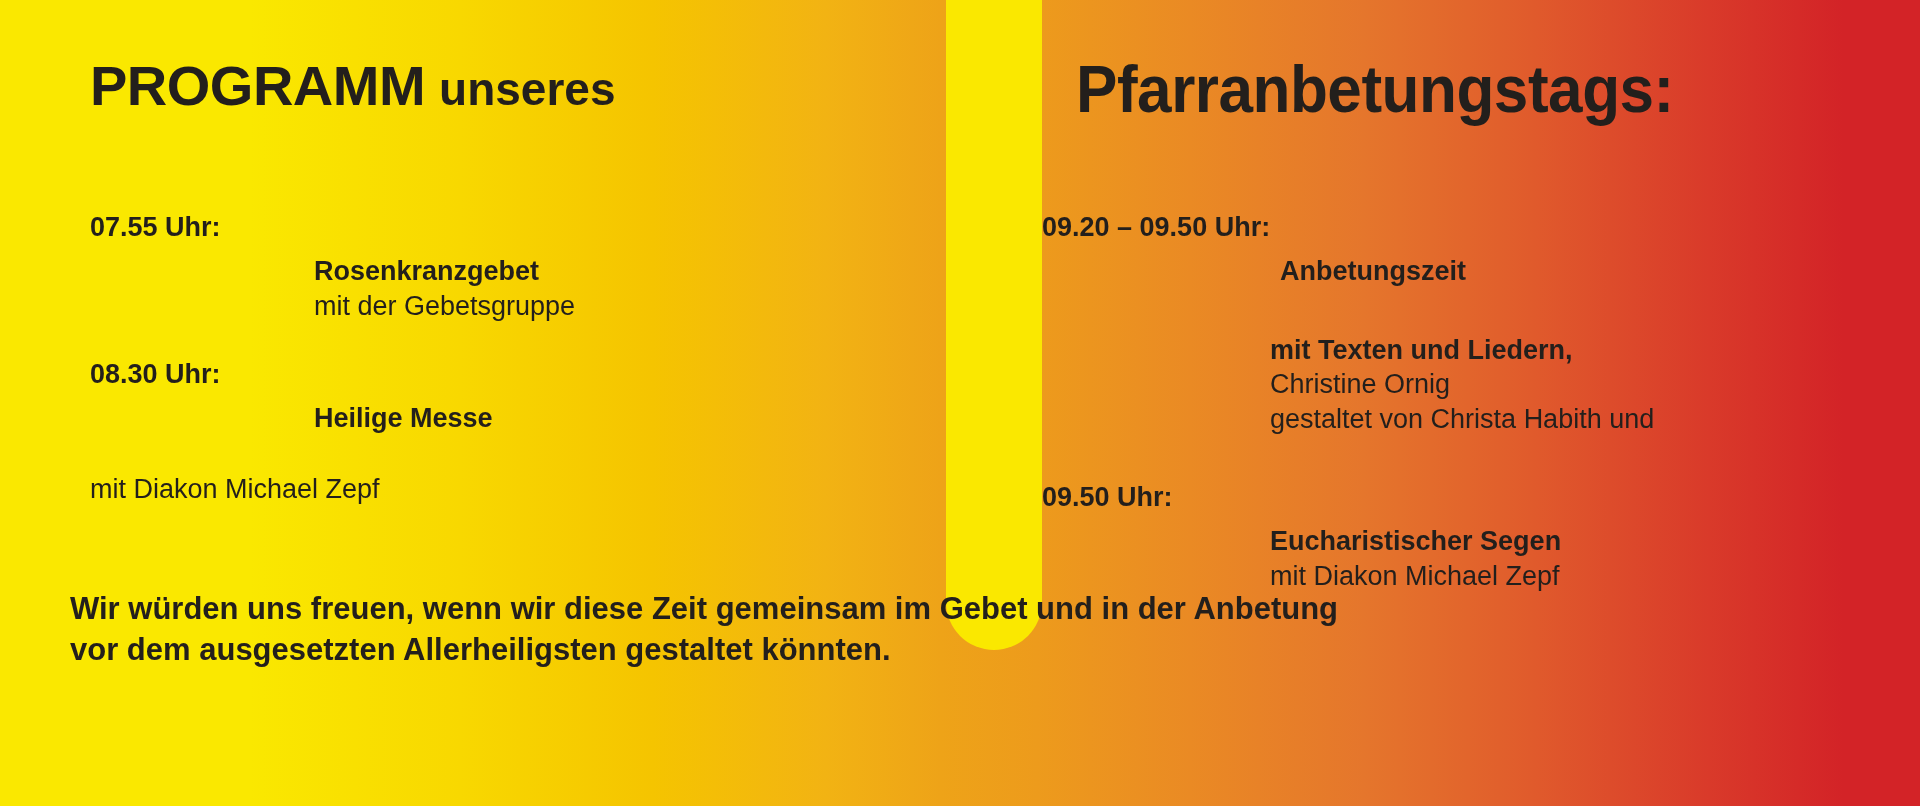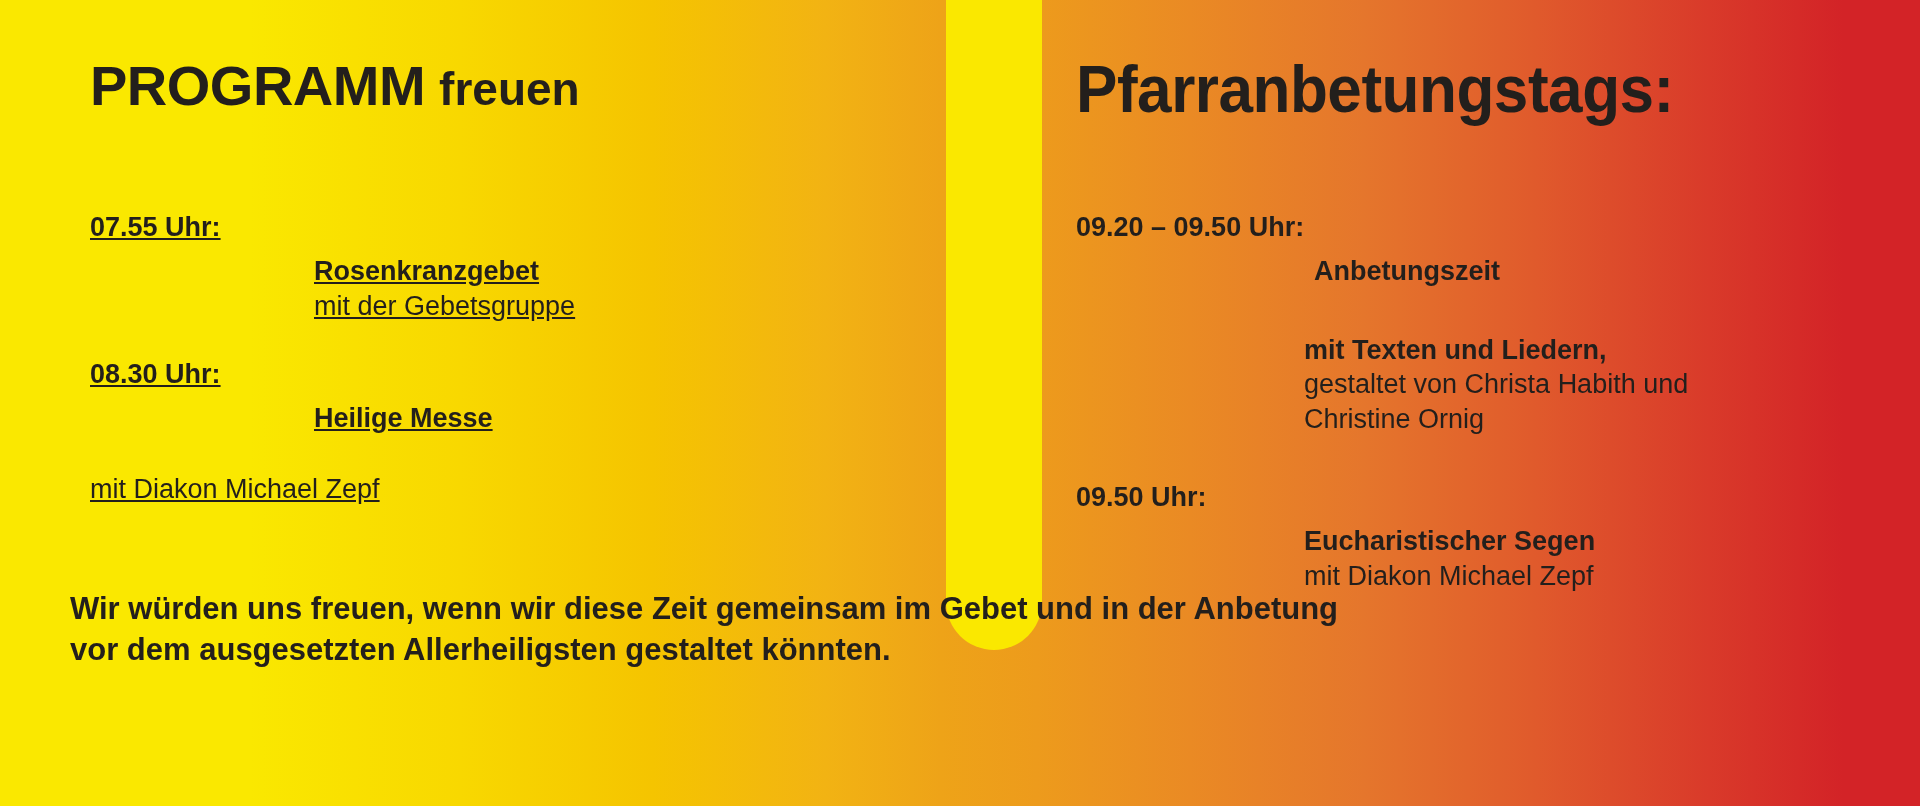--- a/index.html
+++ b/index.html
@@ -89,22 +89,22 @@
     position: absolute;
     width: 100%;
   }
   #left-schedule  { left: 0;  top: 210px; }
   #right-schedule { left: 0;  top: 210px; }
 
   .entry {
     display: flex;
     align-items: flex-start;
   }
-  #left-schedule  .entry { padding-left: 90px; text-decoration: underline; }
-  #right-schedule .entry { padding-left: 34px; }
+  #left-schedule  .entry { padding-left: 90px; }
+  #right-schedule .entry { }
 
   .entry-time {
     font-size: 27px;
     font-weight: 700;
     line-height: 1.28;
     white-space: nowrap;
     flex: 0 0 auto;
   }
   #left-schedule  .entry-time { width: 224px; }
   #right-schedule .entry-time { width: 228px; }
@@ -153,21 +153,21 @@
 </head>
 <body>
 
 <div id="poster">
 
   <div id="divider-stripe"></div>
 
   <div id="left-column" class="column">
 
     <div class="heading-left">
-      <span class="big">PROGRAMM</span><span class="small">freuen</span>
+      <span class="big">PROGRAMM</span><span class="small">unseres</span>
     </div>
 
     <div id="left-schedule" class="schedule">
 
       <div class="entry">
         <div class="entry-time">07.55 Uhr:</div>
         <div class="entry-body">
           <div class="entry-title">Rosenkranzgebet</div>
           <div class="entry-sub">mit der Gebetsgruppe</div>
         </div>
@@ -202,22 +202,22 @@
       <div class="entry inline-time">
         <div class="entry-time">09.20 – 09.50 Uhr:</div>
         <div class="entry-body">
           <div class="entry-title">Anbetungszeit</div>
         </div>
       </div>
       <div class="entry">
         <div class="entry-time"></div>
         <div class="entry-body">
           <div class="entry-title">mit Texten und Liedern,</div>
+          <div class="entry-sub">Christine Ornig</div>
           <div class="entry-sub">gestaltet von Christa Habith und</div>
-          <div class="entry-sub">Christine Ornig</div>
         </div>
       </div>
 
       <div class="gap-r"></div>
 
       <div class="entry">
         <div class="entry-time">09.50 Uhr:</div>
         <div class="entry-body">
           <div class="entry-title">Eucharistischer Segen</div>
           <div class="entry-sub">mit Diakon Michael Zepf</div>

